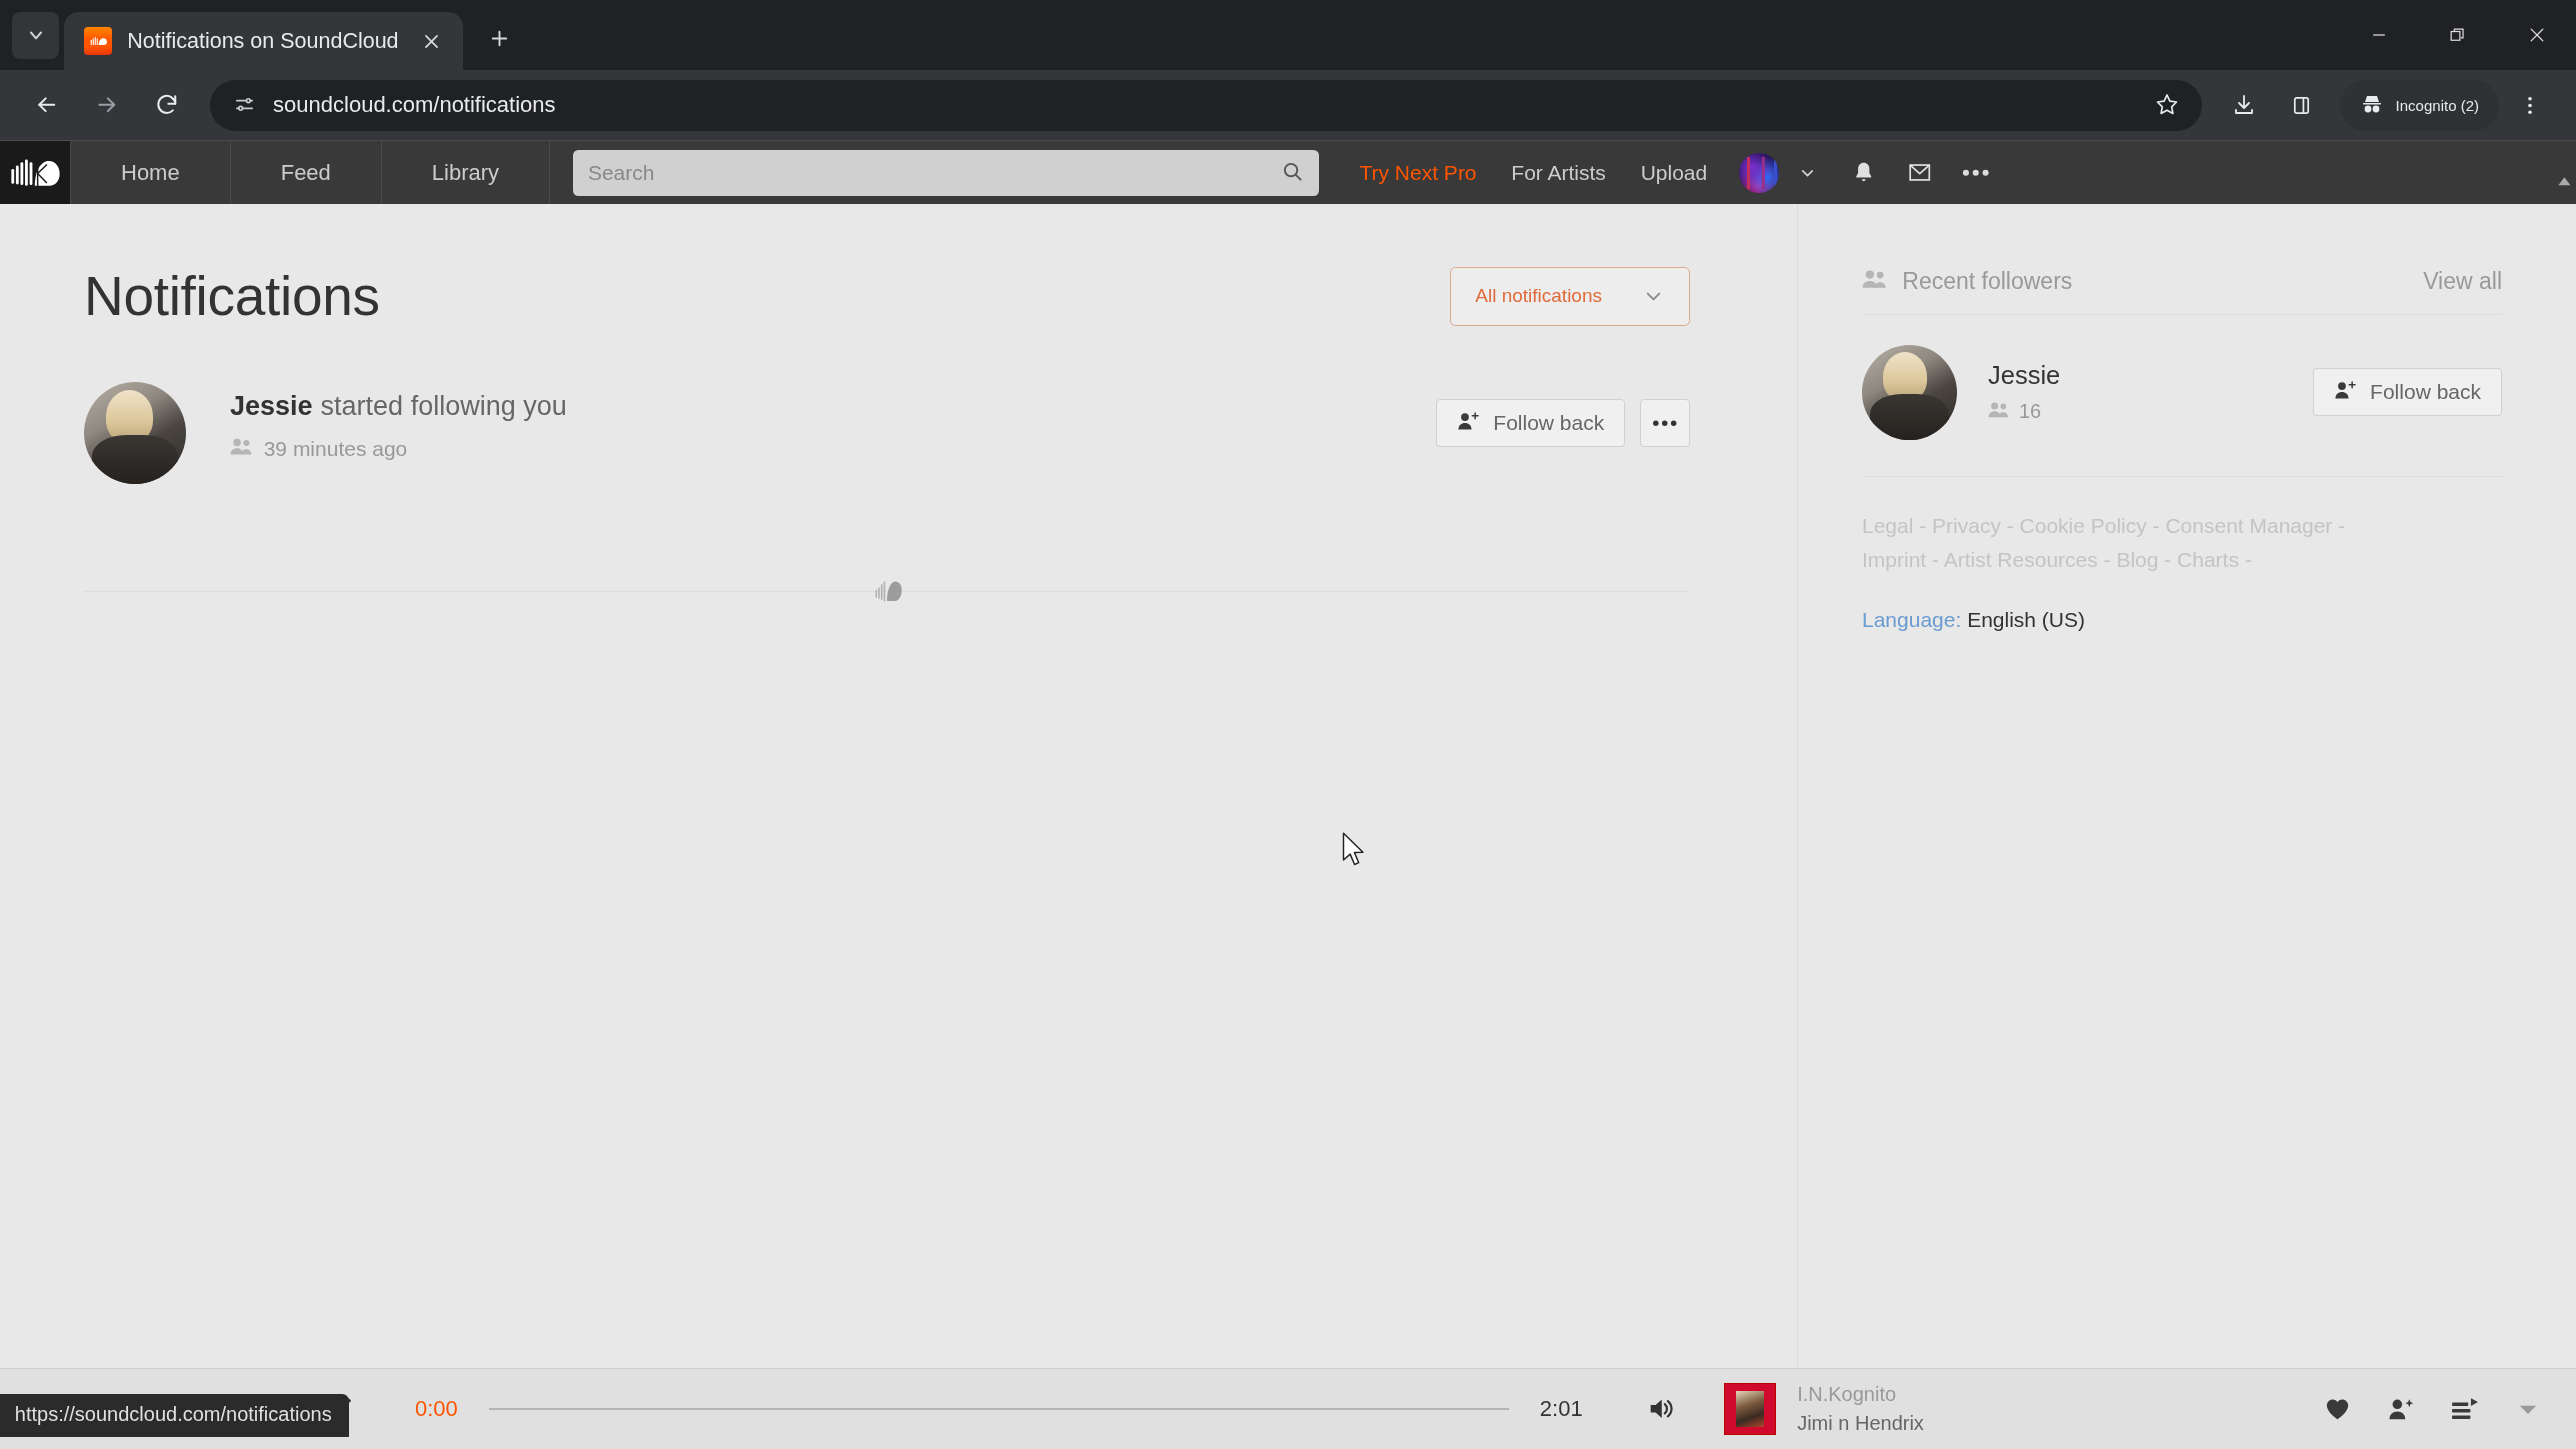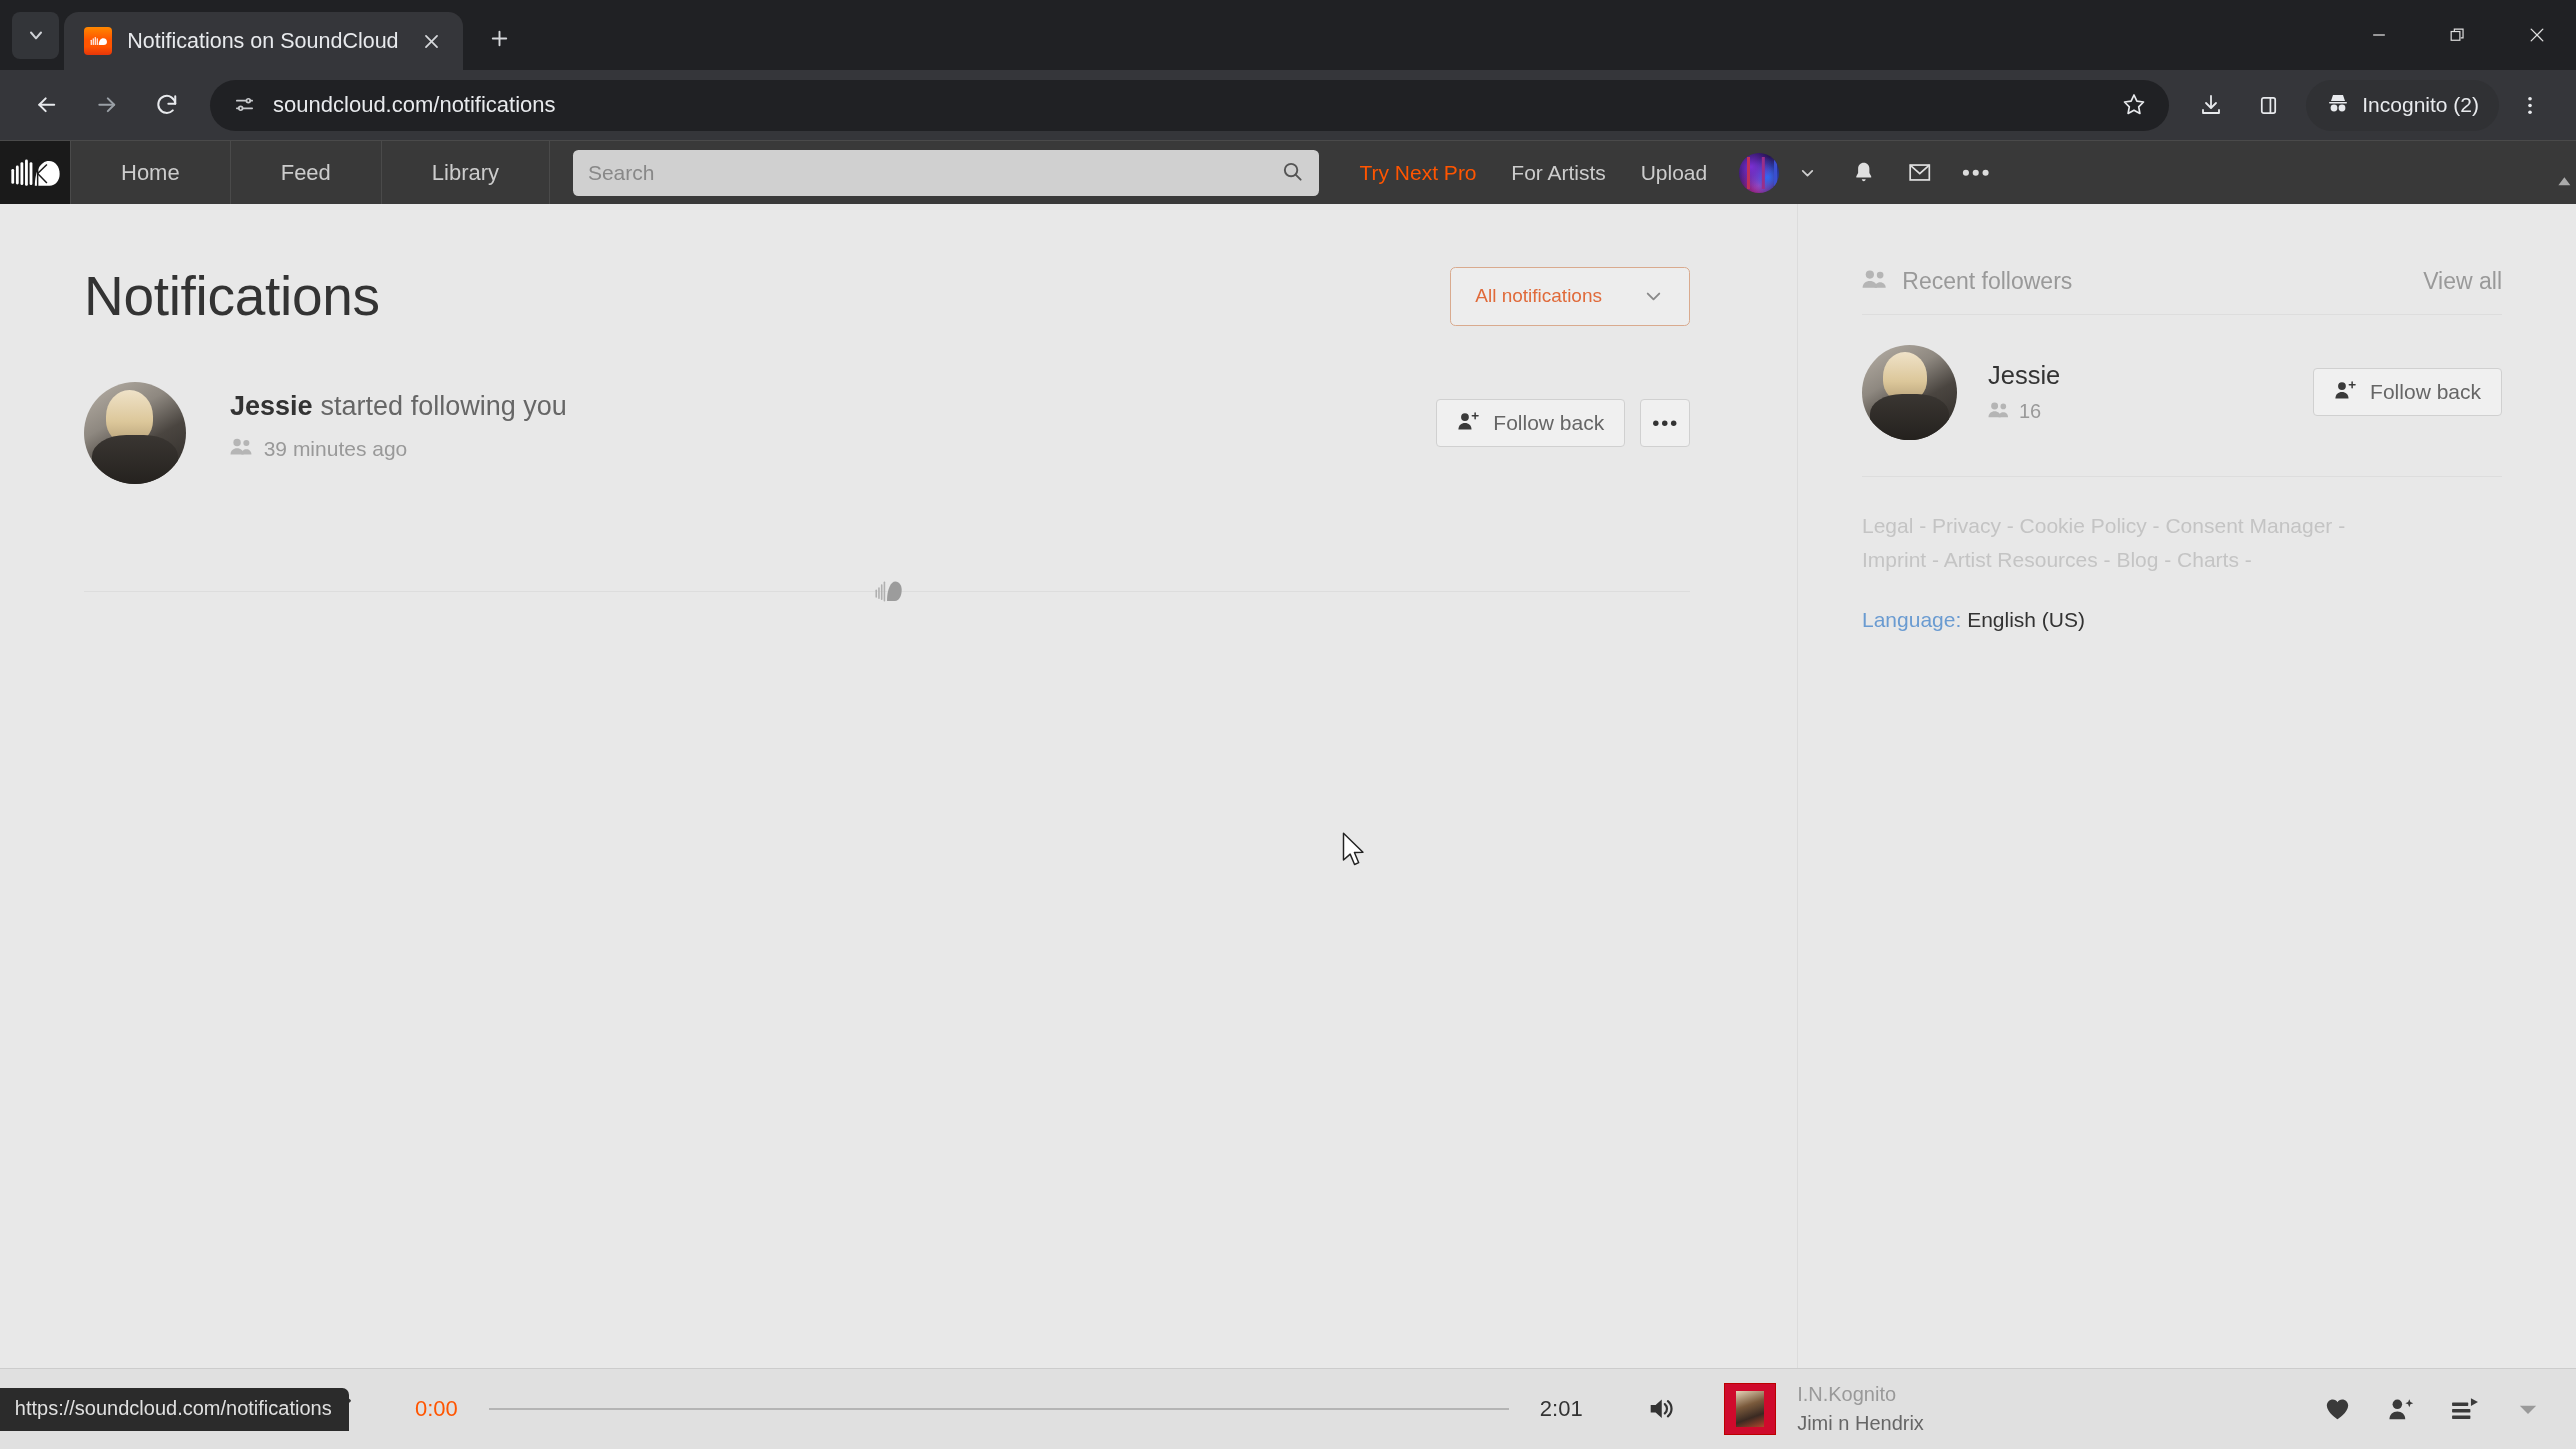--- a/index.html
+++ b/index.html
@@ -123,21 +123,21 @@
     height: 51px;
     background: #303134;
     border-radius: 25.5px;
     display: flex; align-items: center;
     gap: 12px;
     padding: 0 20px;
     margin-left: 6.7px;
     flex: 0 0 auto;
   }
   .incognito-chip span {
-    color: #e8eaed; font-size: 21px; white-space: nowrap;
+    color: #e8eaed; font-size: 15px; white-space: nowrap;
   }
 
   
   .sc-header {
     height: 64px;
     background: #393939;
     display: flex;
     align-items: stretch;
     border-top: 0.7px solid #4a4a4a;
   }
@@ -473,21 +473,21 @@
     gap: 21.5px;
     flex: 0 0 auto;
   }
   .player-right .pi {
     width: 42px; height: 42px;
     display:flex;align-items:center;justify-content:center;
   }
 
   .status-bubble {
     position: absolute;
-    left: 0; bottom: 18px;
+    left: 0; bottom: 12px;
     background: #2b2b2b;
     color: #e0e0e0;
     font-size: 20px;
     padding: 9.4px 17.4px 10.7px 14.8px;
     border-radius: 0 6.7px 0 0;
     white-space: nowrap;
     z-index: 50;
   }
   .cursor {
     position: absolute;

